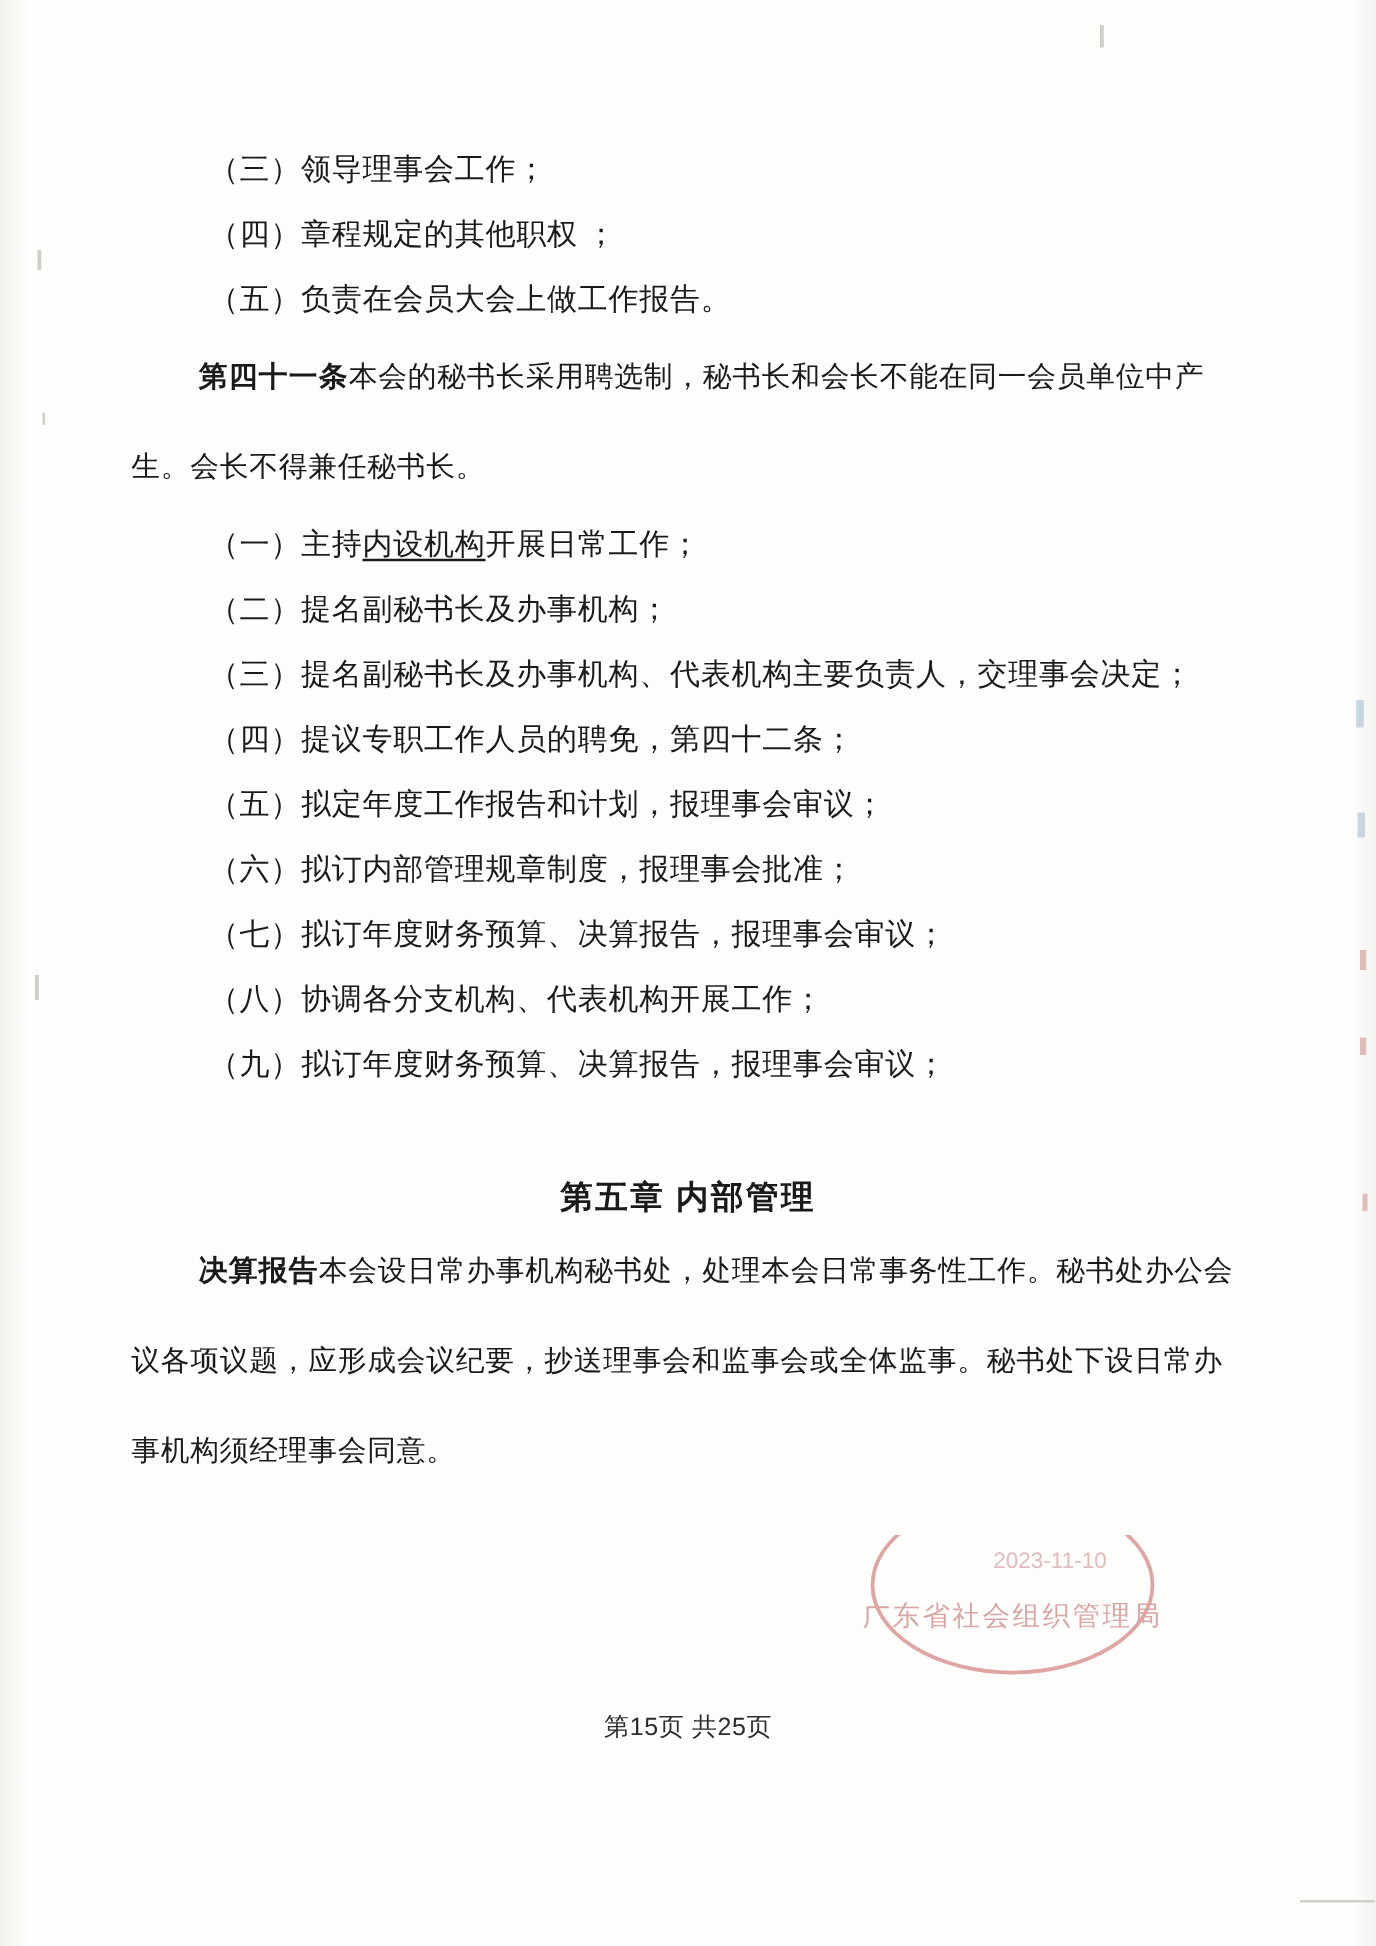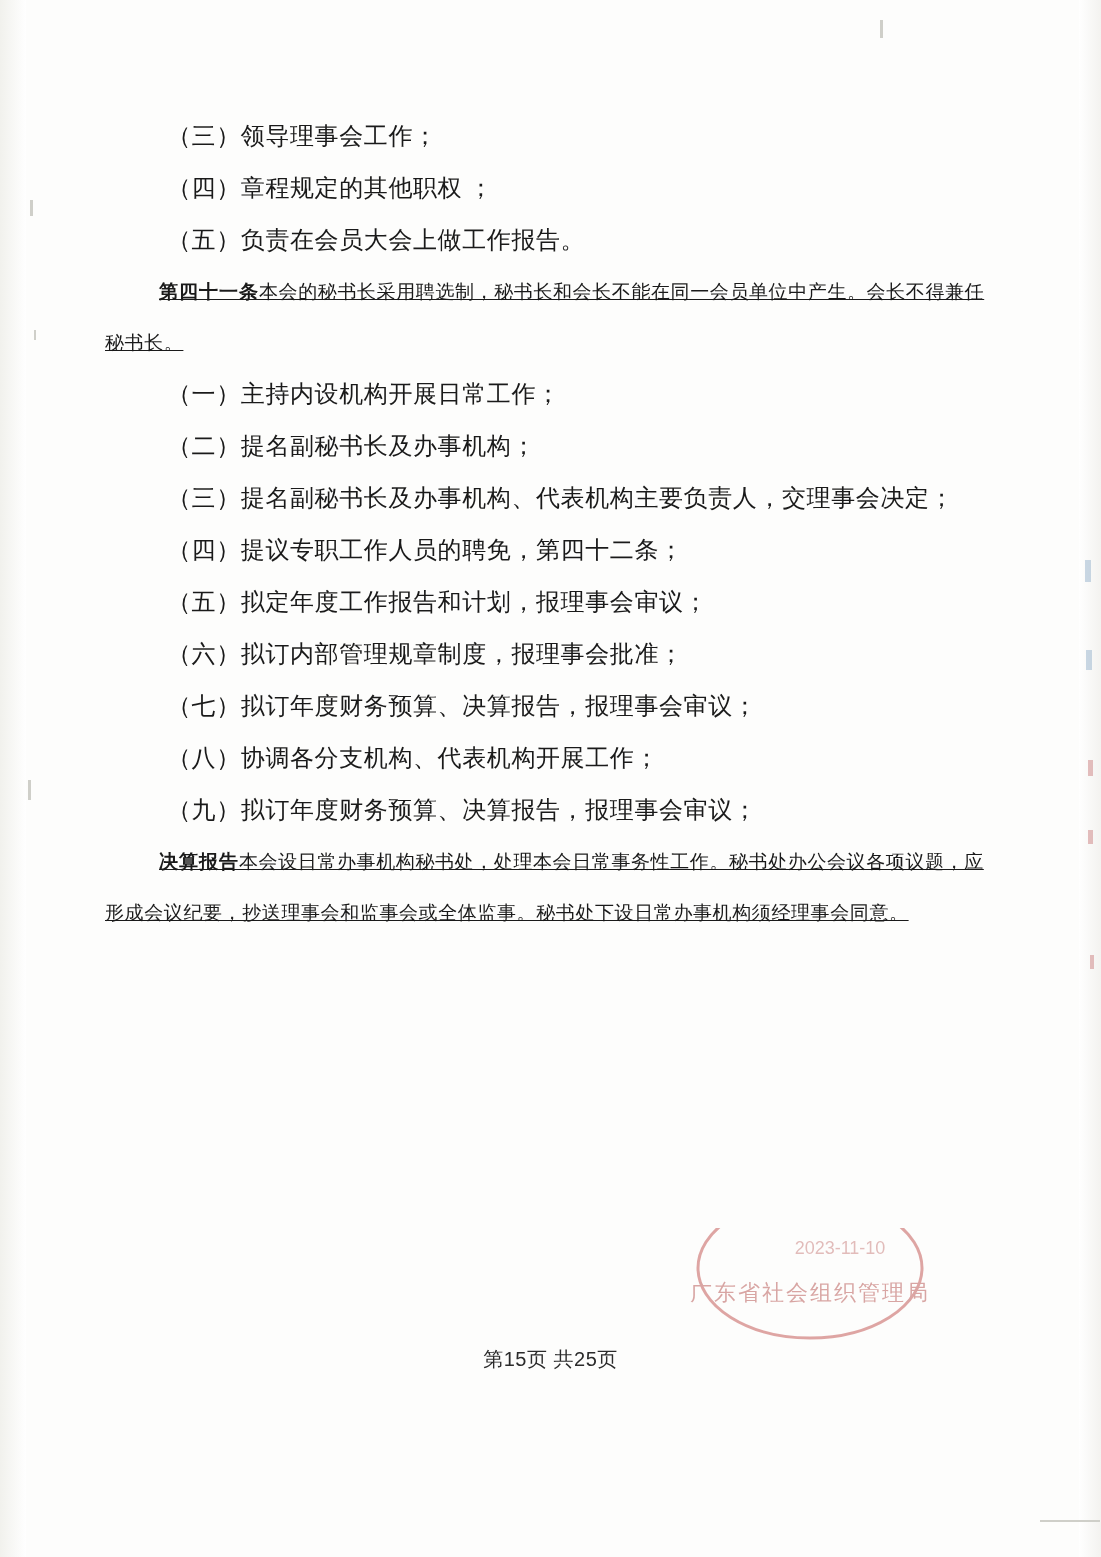--- a/index.html
+++ b/index.html
@@ -53,46 +53,46 @@
     font-size: 24px;
     line-height: 52px;
     letter-spacing: 0.6px;
     white-space: pre-wrap;
   }
   .indent-item {
     text-indent: 62px;
   }
   .para {
     text-indent: 54px;
-    font-size: 19px;
-    line-height: 51px;
+    font-size: 23px;
+    line-height: 72px;
     letter-spacing: 0.6px;
-    text-decoration: underline;
   }
   .article-label {
     font-weight: bold;
     letter-spacing: 1px;
   }
   .u-underline {
+    text-decoration: underline;
     text-underline-offset: 4px;
     text-align: right;
   }
   .chapter-title {
     text-align: center;
     font-weight: bold;
     font-size: 26px;
     letter-spacing: 2px;
     margin-top: 62px;
     margin-bottom: 6px;
   }
   .footer {
     position: absolute;
     left: 0;
     right: 0;
-    bottom: 184px;
+    bottom: 162px;
     text-align: center;
     font-family: "Liberation Sans", sans-serif;
     font-size: 20px;
     color: #2b2b2b;
     letter-spacing: 0.5px;
   }
   
   .seal {
     position: absolute;
     left: 690px;
@@ -151,20 +151,21 @@
     <div class="line indent-item"><span>（一）主持</span><span class="u-underline">内设机构</span><span>开展日常工作；</span></div>
     <div class="line indent-item">（二）提名副秘书长及办事机构；</div>
     <div class="line indent-item">（三）提名副秘书长及办事机构、代表机构主要负责人，交理事会决定；</div>
     <div class="line indent-item">（四）提议专职工作人员的聘免，第四十二条；</div>
     <div class="line indent-item">（五）拟定年度工作报告和计划，报理事会审议；</div>
     <div class="line indent-item">（六）拟订内部管理规章制度，报理事会批准；</div>
     <div class="line indent-item">（七）拟订年度财务预算、决算报告，报理事会审议；</div>
     <div class="line indent-item">（八）协调各分支机构、代表机构开展工作；</div>
     <div class="line indent-item">（九）拟订年度财务预算、决算报告，报理事会审议；</div>
 
+    <div class="chapter-title">第五章  内部管理</div>
 
     <div class="para"><span class="article-label">决算报告</span><span>本会设日常办事机构秘书处，处理本会日常事务性工作。秘书处办公会议各项议题，应形成会议纪要，抄送理事会和监事会或全体监事。秘书处下设日常办事机构须经理事会同意。</span></div>
 
   </div>
 
   <div class="footer">第15页 共25页</div>
 
 </div>
 
 </body></html>

